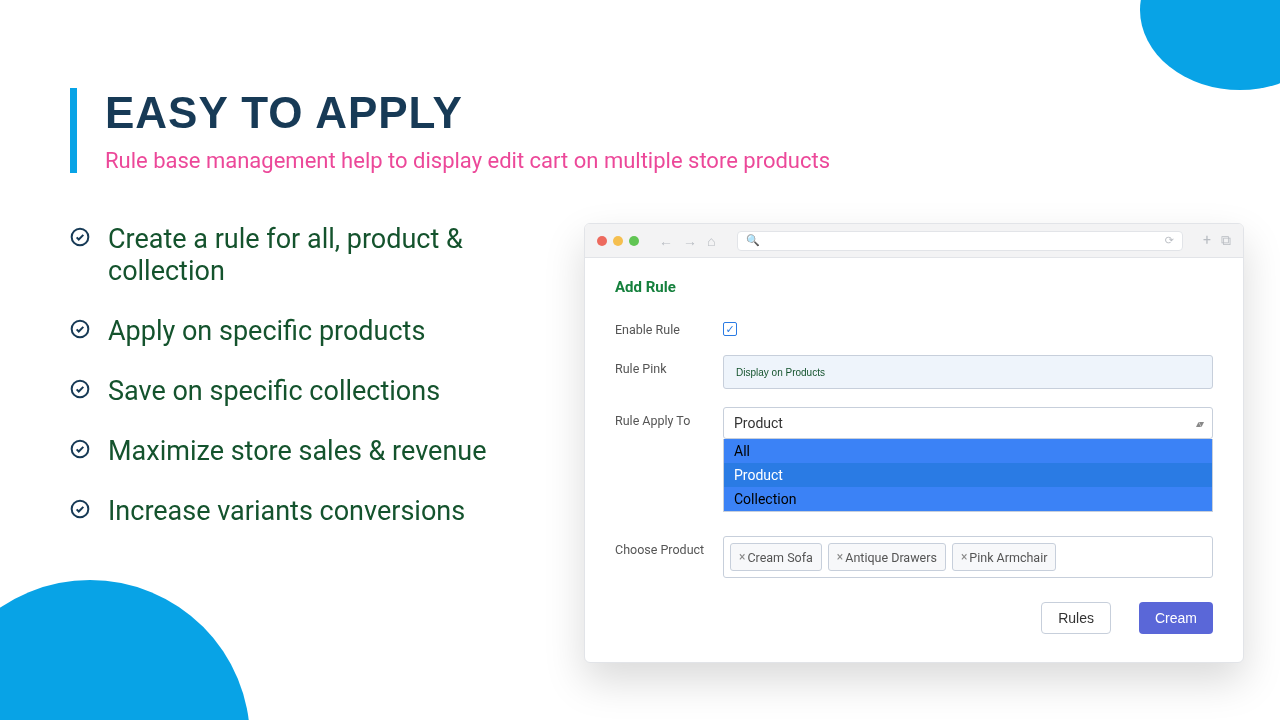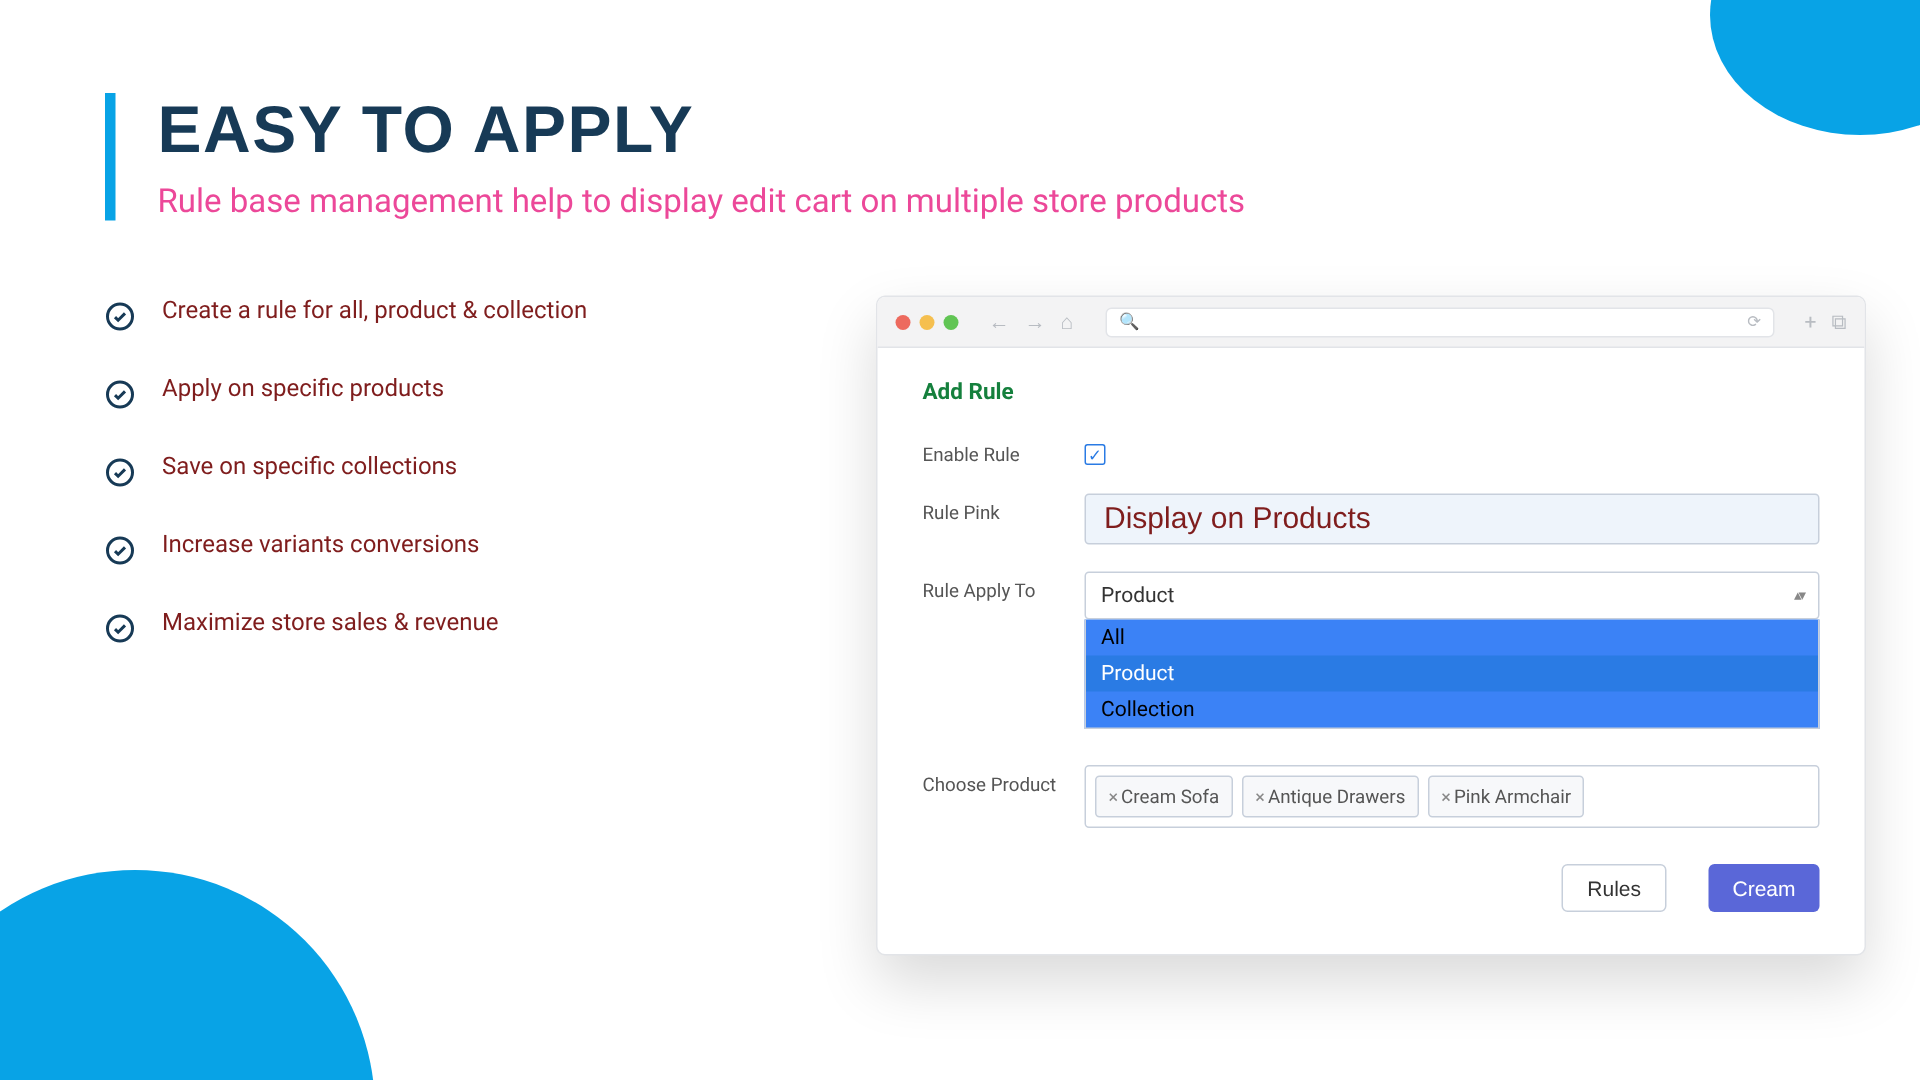--- a/index.html
+++ b/index.html
@@ -6,30 +6,30 @@
   body {
     width: 1280px; height: 720px;
     font-family: -apple-system, "Segoe UI", Roboto, Arial, sans-serif;
     background: #fff; position: relative; overflow: hidden;
   }
   .blob-tr { position:absolute; top:-70px; right:-60px; width:200px; height:160px;
     background:#08a3e6; border-radius:50%; }
   .blob-bl { position:absolute; bottom:-180px; left:-70px; width:320px; height:320px;
     background:#08a3e6; border-radius:50%; }
   .page { position:relative; padding: 62px 0 0 70px; }
-  .title-wrap { border-left: 7px solid #08a3e6; padding-left: 28px; }
+  .title-wrap { border-left: 7px solid #08a3e6; padding-left: 28px; margin-top: 26px; }
   .title { font-size: 44px; font-weight: 900; letter-spacing: 1px;
     color:#173a56; font-stretch: condensed; font-family: Arial, sans-serif; }
   .subtitle { margin-top:10px; font-size: 22px; color:#ec4899; }
   .columns { display:flex; margin-top: 50px; gap: 24px; }
   .left { flex: 0 0 490px; }
   .feature { display:flex; align-items:flex-start; gap:18px; margin-bottom: 28px; }
   .check-icon { flex:0 0 20px; height:20px; margin-top:4px; }
   .check-icon svg { width:20px; height:20px; }
-  .feature-text { font-size:16px; color:#7f1d1d; }
+  .feature-text { font-size:27px; color:#14532d; }
   
   .browser { flex:1; max-width:660px; border:1px solid #e2e4e8; border-radius:6px;
     background:#fff; box-shadow: 0 18px 40px rgba(0,0,0,0.15); overflow:hidden; }
   .chrome { height:34px; background:#f3f3f4; border-bottom:1px solid #e2e4e8;
     display:flex; align-items:center; padding:0 12px; gap:10px; }
   .dots { display:flex; gap:6px; margin-right:10px;}
   .dot { width:10px; height:10px; border-radius:50%; }
   .dot.r{background:#ed6a5e;} .dot.y{background:#f5bf4f;} .dot.g{background:#61c554;}
   .nav-icons { display:flex; gap:10px; color:#b8bcc2; font-size:14px; }
   .url-bar { flex:1; height:20px; background:#fff; border:1px solid #e2e4e8;
@@ -38,21 +38,21 @@
   .right-icons { display:flex; gap:10px; color:#b8bcc2; font-size:14px; margin-left:10px;}
   .form-area { padding: 20px 30px 28px 30px; }
   .form-title { font-weight:700; font-size:15px; color:#15803d; margin-bottom:20px; }
   .row { display:flex; align-items:flex-start; margin-bottom:18px; }
   .row-label { flex: 0 0 108px; font-size:12.5px; color:#555; padding-top:6px; }
   .row-field { flex:1; }
   .checkbox { width:14px; height:14px; border:1.5px solid #2a7be4;
     display:inline-flex; align-items:center; justify-content:center; margin-top:6px;
     border-radius:2px; color:#2a7be4; font-size:11px; line-height:1;}
   .text-input { width:100%; height:34px; border:1px solid #c7cfdb; border-radius:3px;
-    background:#eef4fb; padding:0 12px; font-size:20px; color:#7f1d1d; }
+    background:#eef4fb; padding:0 12px; font-size:10px; color:#14532d; }
   .select { width:100%; height:32px; border:1px solid #c7cfdb; border-radius:3px;
     background:#fff; padding:0 10px; font-size:14px; color:#333;
     display:flex; align-items:center; justify-content:space-between; cursor:pointer;}
   .select-caret { font-size:10px; color:#888; letter-spacing:-2px;}
   .dropdown { border:1px solid #c7cfdb; border-top:none; background:#3b82f6;
     font-size:14px; }
   .dropdown-item { padding:4px 10px; cursor:pointer; }
   .dropdown-item.selected { background:#2a7be4; color:#fff; }
   .tags-box { width:100%; min-height:42px; border:1px solid #c7cfdb; border-radius:3px;
     background:#fff; padding:6px; display:flex; flex-wrap:wrap; gap:6px; }
@@ -99,28 +99,28 @@
               <circle cx="12" cy="12" r="10"></circle>
               <path d="M8 12.5l2.5 2.5L16 9.5"></path>
             </svg></span>
           <span class="feature-text">Save on specific collections</span>
         </div>
         <div class="feature">
           <span class="check-icon"><svg viewBox="0 0 24 24" fill="none" stroke="#173a56" stroke-width="2.4">
               <circle cx="12" cy="12" r="10"></circle>
               <path d="M8 12.5l2.5 2.5L16 9.5"></path>
             </svg></span>
+          <span class="feature-text">Maximize store sales &amp; revenue</span>
+        </div>
+        <div class="feature">
+          <span class="check-icon"><svg viewBox="0 0 24 24" fill="none" stroke="#173a56" stroke-width="2.4">
+              <circle cx="12" cy="12" r="10"></circle>
+              <path d="M8 12.5l2.5 2.5L16 9.5"></path>
+            </svg></span>
           <span class="feature-text">Increase variants conversions</span>
-        </div>
-        <div class="feature">
-          <span class="check-icon"><svg viewBox="0 0 24 24" fill="none" stroke="#173a56" stroke-width="2.4">
-              <circle cx="12" cy="12" r="10"></circle>
-              <path d="M8 12.5l2.5 2.5L16 9.5"></path>
-            </svg></span>
-          <span class="feature-text">Maximize store sales &amp; revenue</span>
         </div>
       </div>
 
     <div class="browser">
       <div class="chrome">
         <div class="dots">
           <span class="dot r"></span>
           <span class="dot y"></span>
           <span class="dot g"></span>
         </div>

